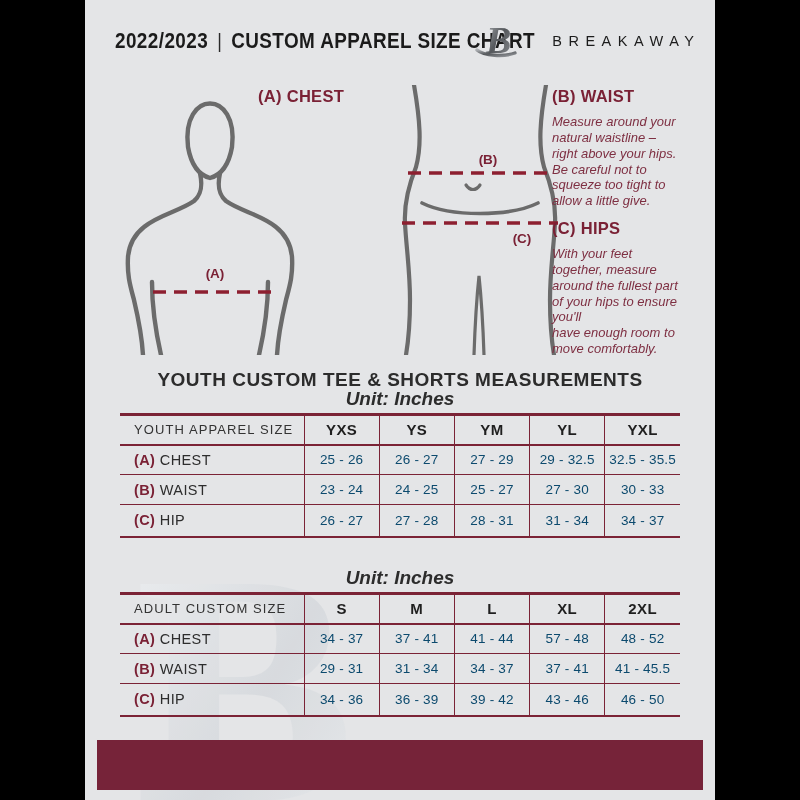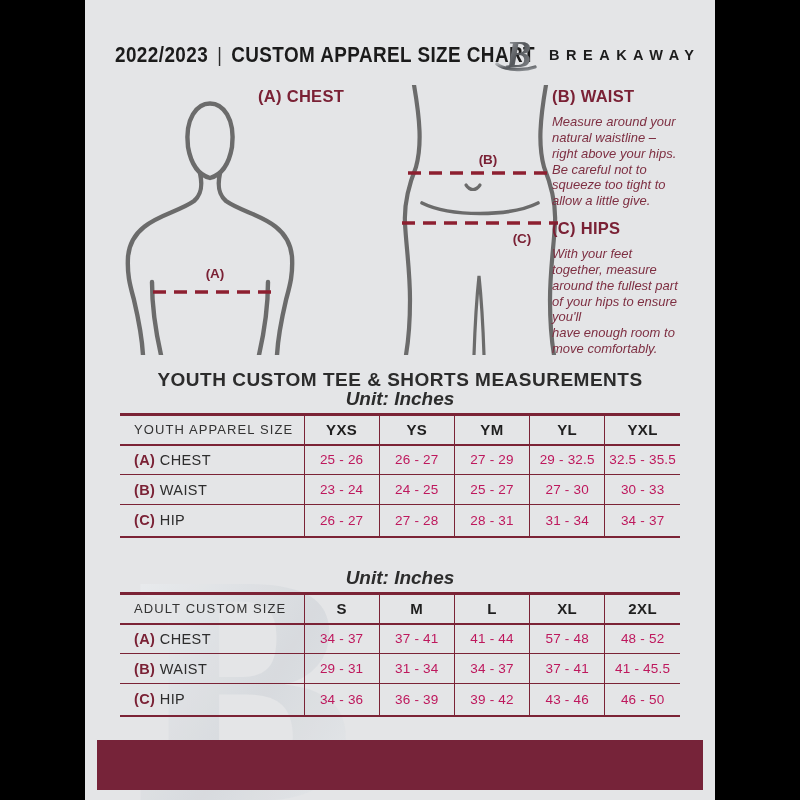--- a/index.html
+++ b/index.html
@@ -7,28 +7,28 @@
               font-family:"Liberation Sans", sans-serif; }
   .stage { position:relative; width:800px; height:800px; background:#000; }
 
   .page { position:absolute; left:85px; top:0; width:630px; height:800px;
           background:#e4e5e7; overflow:hidden; }
 
   
   .watermark { position:absolute; left:-10px; top:528px; width:480px; height:290px; z-index:0; }
 
   
-  .header { position:absolute; left:0; top:18px; width:100%; height:70px; z-index:2; }
+  .header { position:absolute; left:0; top:4px; width:100%; height:70px; z-index:2; }
   .title-row { position:absolute; left:30px; top:24px; display:flex; align-items:center; gap:9px;
                transform:scaleX(.84); transform-origin:0 50%; white-space:nowrap; }
   .season, .main-title { font-weight:bold; font-size:22.5px; color:#1b1b1b; letter-spacing:.5px; }
   .divider { font-size:21px; font-weight:400; color:#2a2a2a; padding:0 2px; }
   .brand { position:absolute; right:21px; top:16px; display:flex; align-items:center; gap:9px; }
-  .brand-name { font-weight:bold; font-size:14.5px; letter-spacing:6.5px; color:#1c1c1c;
-                margin-right:-6.5px; }
+  .brand-name { font-weight:normal; font-size:14.5px; letter-spacing:6.5px; color:#1c1c1c;
+                margin-right:-6.5px;margin-left:23px; }
 
   
   .fig { position:absolute; z-index:1; }
   .fig-torso { left:25px; top:85px; }
   .fig-lower { left:315px; top:85px; }
   .guide { position:absolute; z-index:1; }
   .guide-heading { font-size:16.5px; font-weight:800; color:#7a2135; letter-spacing:.3px;
                    margin-bottom:8px; }
   .guide-body { font-size:13px; font-style:italic; color:#7e2f42; line-height:1.22;
                 white-space:pre-line; font-weight:500; }
@@ -55,21 +55,21 @@
   th + th, td + td { border-left:1.6px solid #7b2336; }
   tr { height:30px; }
   #youth-table tbody tr:last-child, #adult-table tbody tr:last-child { height:32px; }
   .h-label { text-align:left; padding-left:14px; font-weight:400; font-size:13px;
              letter-spacing:1.1px; color:#333; }
   .h-size  { text-align:center; font-weight:700; font-size:15px; color:#1f1f1f;
              letter-spacing:.4px; }
   .r-label { text-align:left; padding-left:14px; font-size:14.5px; color:#2d2d2d;
              letter-spacing:.4px; }
   .marker  { color:#7a2135; font-weight:800; }
-  .val     { text-align:center; font-size:13.5px; color:#be185d; letter-spacing:.2px;margin-top:44px; }
+  .val     { text-align:center; font-size:13.5px; color:#0c4a6e; letter-spacing:.2px;margin-top:44px; }
 
   
   .footer-bar { position:absolute; left:12px; top:740px; width:606px; height:50px;
                 background:#762339; z-index:3; }
 </style>
 </head>
 <body>
 
 <div class="stage">
   <div class="page">

